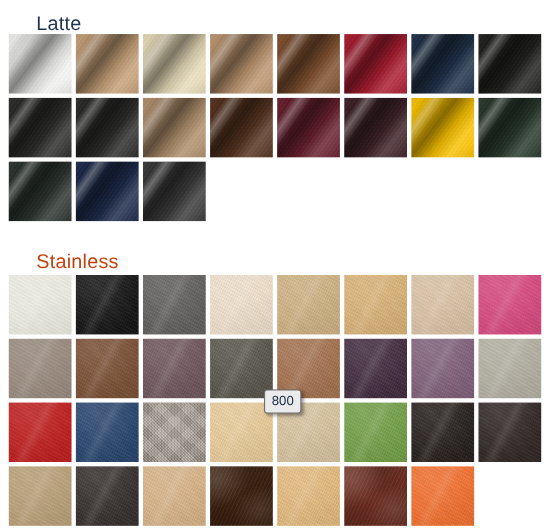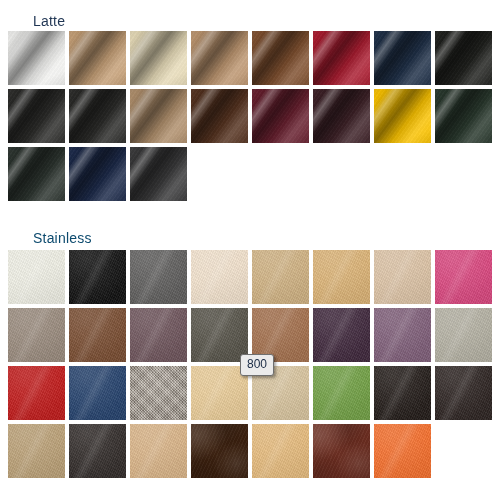--- a/index.html
+++ b/index.html
@@ -20,21 +20,21 @@
     left: 0; top: 0;
     width: 498px;
     height: 483px;
     background: #ffffff;
   }
 
   .group { position: absolute; left: 0; width: 498px; }
   .group-label {
     position: absolute;
     left: 33px;
-    font-size: 14px;
+    font-size: 18px;
     line-height: 14px;
     color: #1f3553;
     letter-spacing: 0.2px;
     white-space: nowrap;
   }
 
   .swatch-grid {
     position: absolute;
     left: 8px;
     width: 486px;
@@ -369,21 +369,21 @@
                 <div class="grain"></div>
                 <div class="sheen-a"></div>
                 <div class="sheen-b"></div>
                 <div class="sheen-c"></div>
               </div>
             </div>
           </div>
         </div>
       </div>
       <div class="group" style="top: 0px;">
-        <div class="group-label" style="top: 231px; color: #0c4a6e; text-align: center;">Stainless</div>
+        <div class="group-label" style="top: 231px; color: #c2410c; text-align: center;">Stainless</div>
         <div class="swatch-grid" style="top: 250px; left: 8px;">
           <div class="swatch-row" style="height: 58px;">
             <div class="swatch tex-matte" style="left: 0px; width: 57px; height: 54px; background: rgb(238, 238, 228);">
               <div class="swatch-inner">
                 <div class="grain"></div>
                 <div class="sheen-a"></div>
                 <div class="sheen-b"></div>
               </div>
             </div>
             <div class="swatch tex-matte" style="left: 61px; width: 57px; height: 54px; background: rgb(18, 18, 18);">

